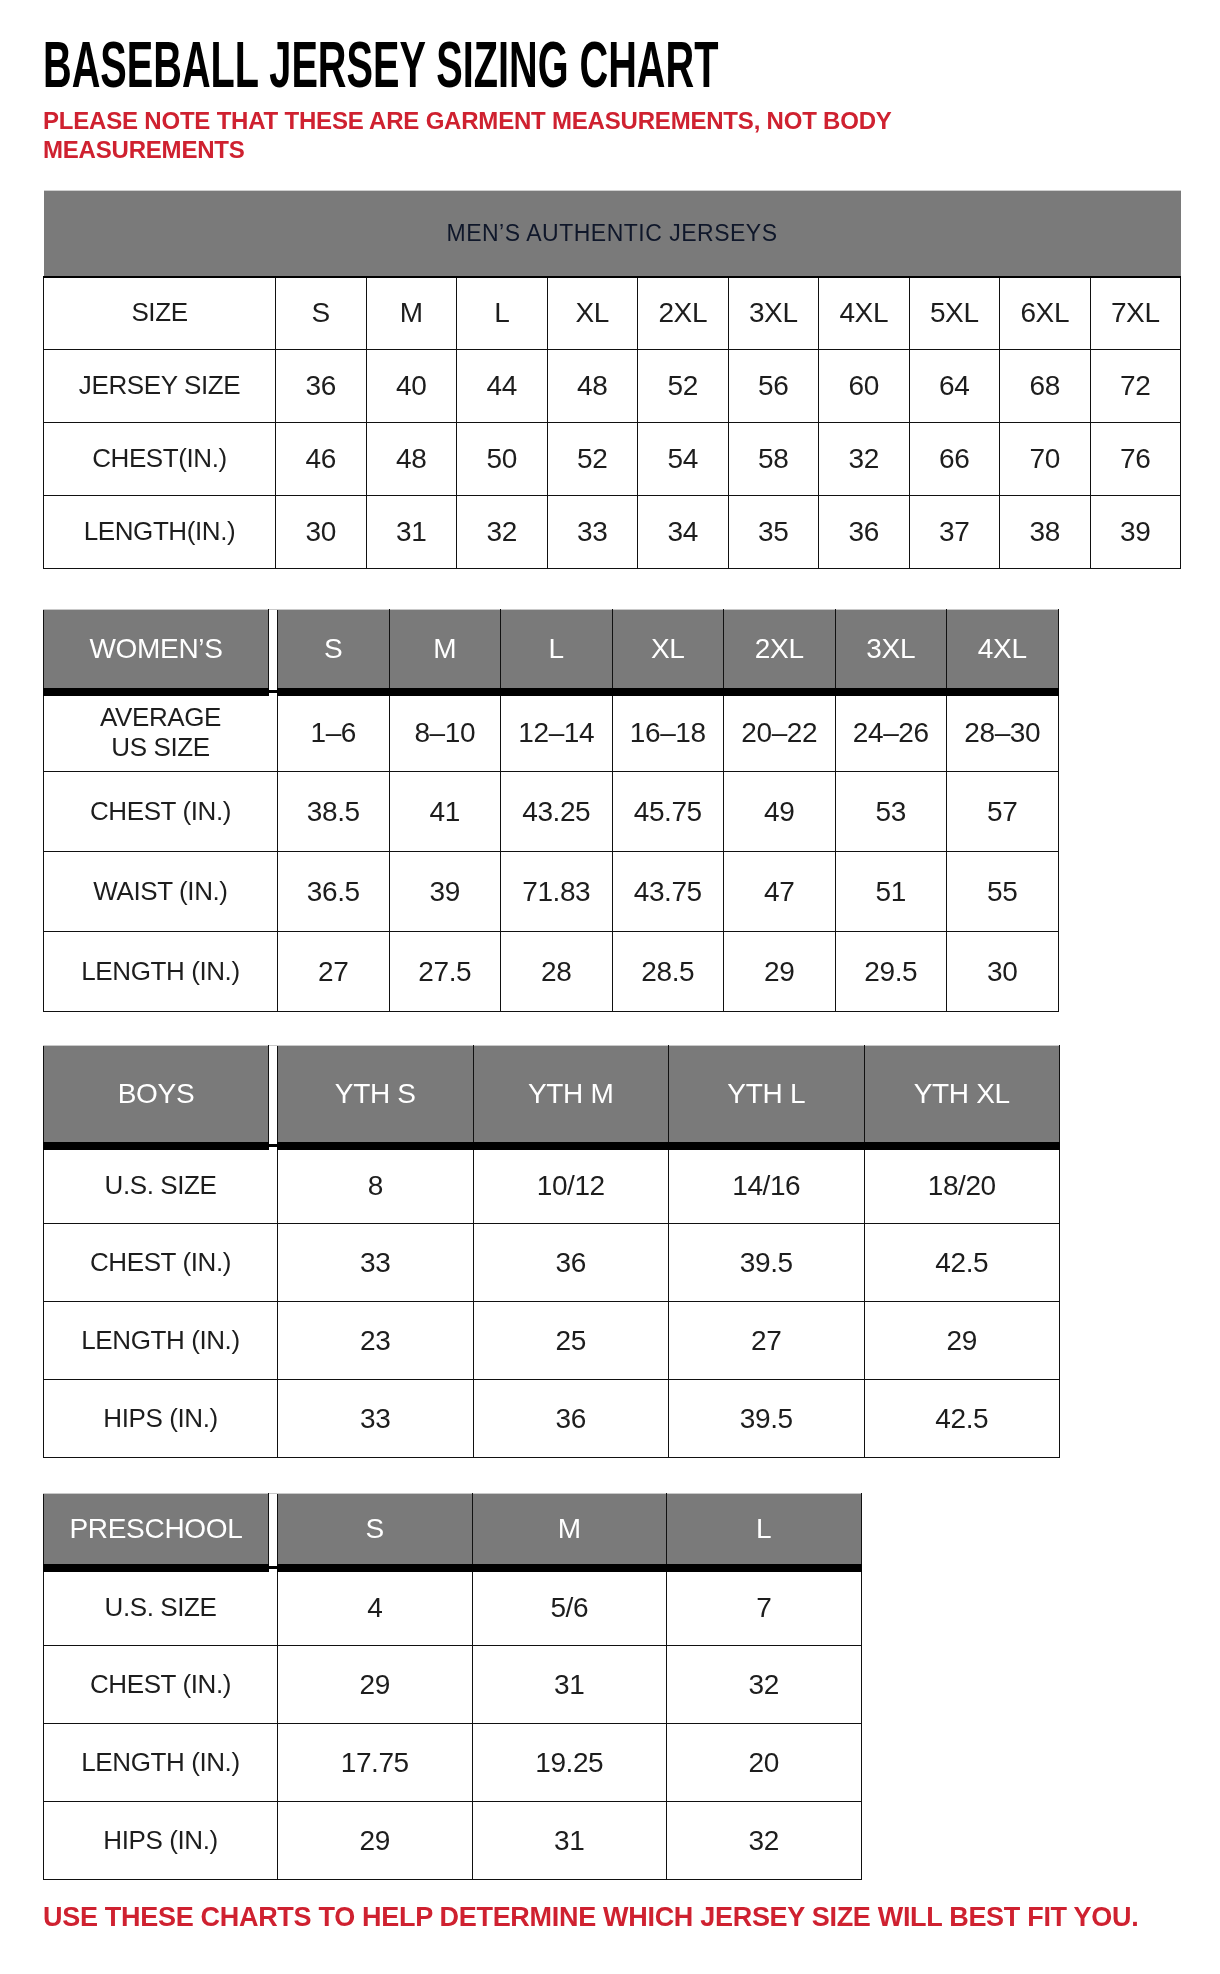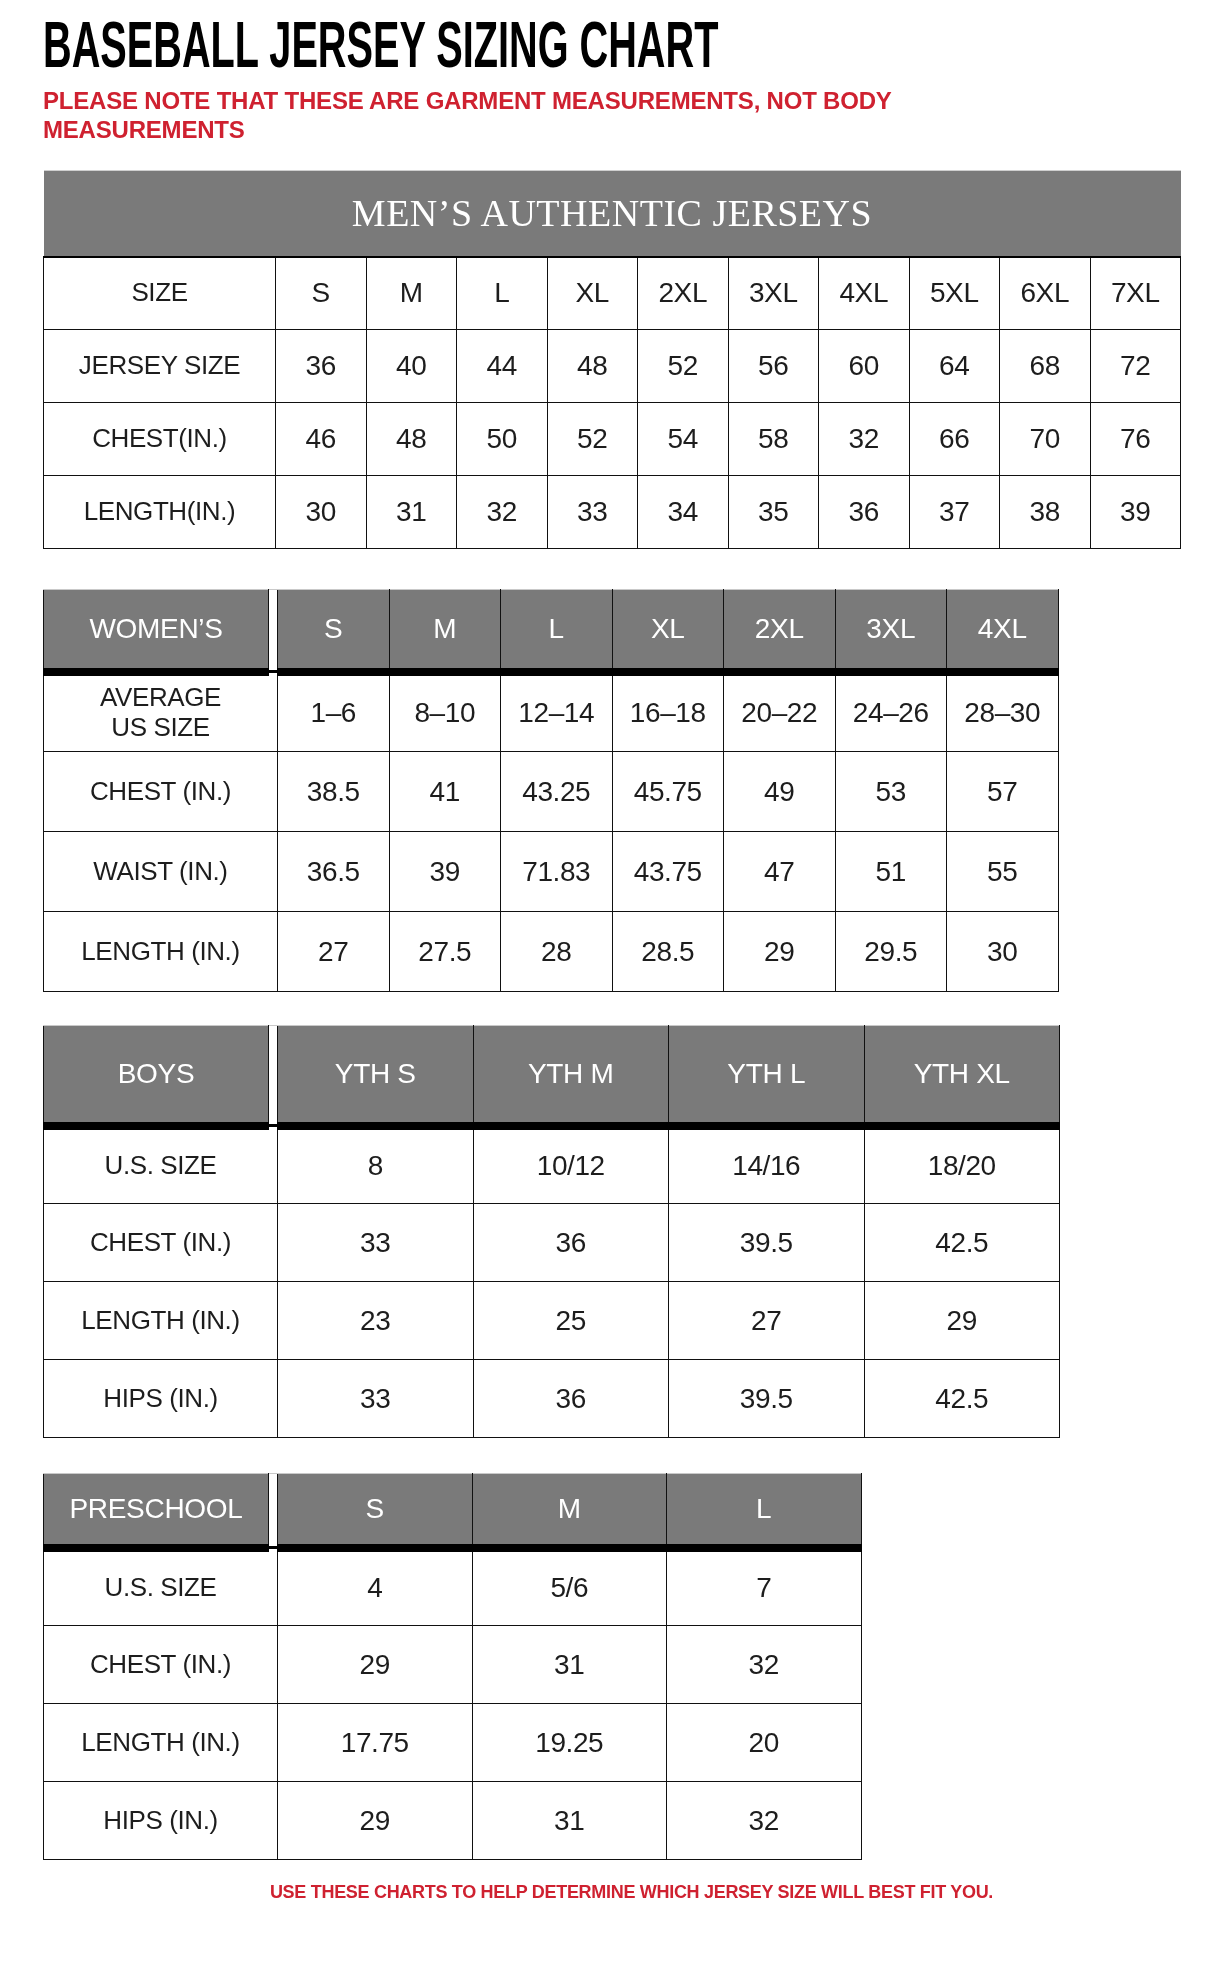--- a/index.html
+++ b/index.html
@@ -7,21 +7,21 @@
     --accent-red:#cf2130;
     --text:#1d1d1d;
     --line:#111111;
   }
   html,body{margin:0;padding:0;background:#ffffff;}
   body{
     width:1220px;height:1974px;overflow:hidden;
     font-family:"Liberation Sans","DejaVu Sans",sans-serif;
     color:var(--text);
   }
-  .page{padding:12px 0 0 43px;}
+  .page{padding:32px 0 0 43px;}
 
   
   h1.title{
     margin:0;padding:0;height:66px;
     font-size:64px;font-weight:bold;line-height:66px;
     white-space:nowrap;color:#000;
   }
   h1.title .squeeze{
     display:inline-block;
     transform:scaleX(0.62);
@@ -47,25 +47,24 @@
   }
   table.tbl tbody td{
     border:1.5px solid var(--line);
     font-size:28px;letter-spacing:-0.4px;
   }
   table.tbl td.lbl{
     font-size:26px;white-space:pre-line;line-height:1.15;
   }
   
   th.banner{
-    background:var(--header-gray);color:#ffffff;
-    font-size:38px;font-weight:normal;letter-spacing:0.5px;
+    background:var(--header-gray);color:#0f172a;
+    font-size:23px;font-weight:normal;letter-spacing:0.5px;
     border:none;border-top:1px solid #cfcfcf;
     border-bottom:2px solid #000;
-    font-family:Liberation Serif, serif;
   }
   
   th.ghead{
     background:var(--header-gray);color:#fff;
     font-size:28px;font-weight:normal;letter-spacing:-0.3px;
     border:1.5px solid var(--line);
     border-top:1px solid #c9c9c9;
     border-bottom:8px solid #000000;
   }
   th.gap{
@@ -93,23 +92,22 @@
   table.boys tbody tr{height:78px;}
 
   table.pre{margin-top:35px;}
   table.pre thead tr{height:74px;}
   table.pre tbody tr{height:78px;}
 
   
   .footer{
     margin-top:22px;
     color:var(--accent-red);
-    font-size:18px;letter-spacing:-0.3px;font-weight:bold;
+    font-size:27px;letter-spacing:-0.3px;font-weight:bold;
     white-space:nowrap;
-    text-align:center;
   }
 </style>
 </head>
 <body>
 
 <div class="page">
 
   <h1 class="title"><span class="squeeze">BASEBALL JERSEY SIZING CHART</span></h1>
 
   <div class="note">PLEASE NOTE THAT THESE ARE GARMENT MEASUREMENTS, NOT BODY MEASUREMENTS</div>

